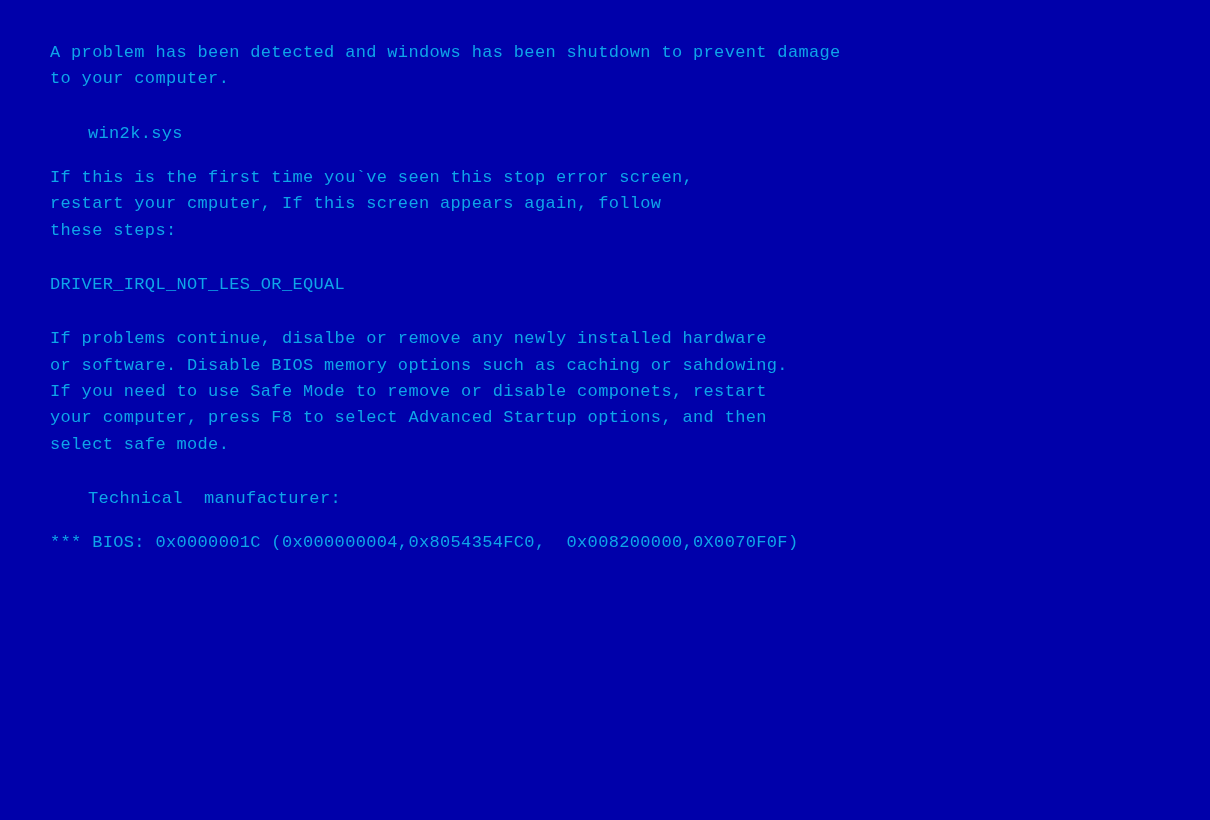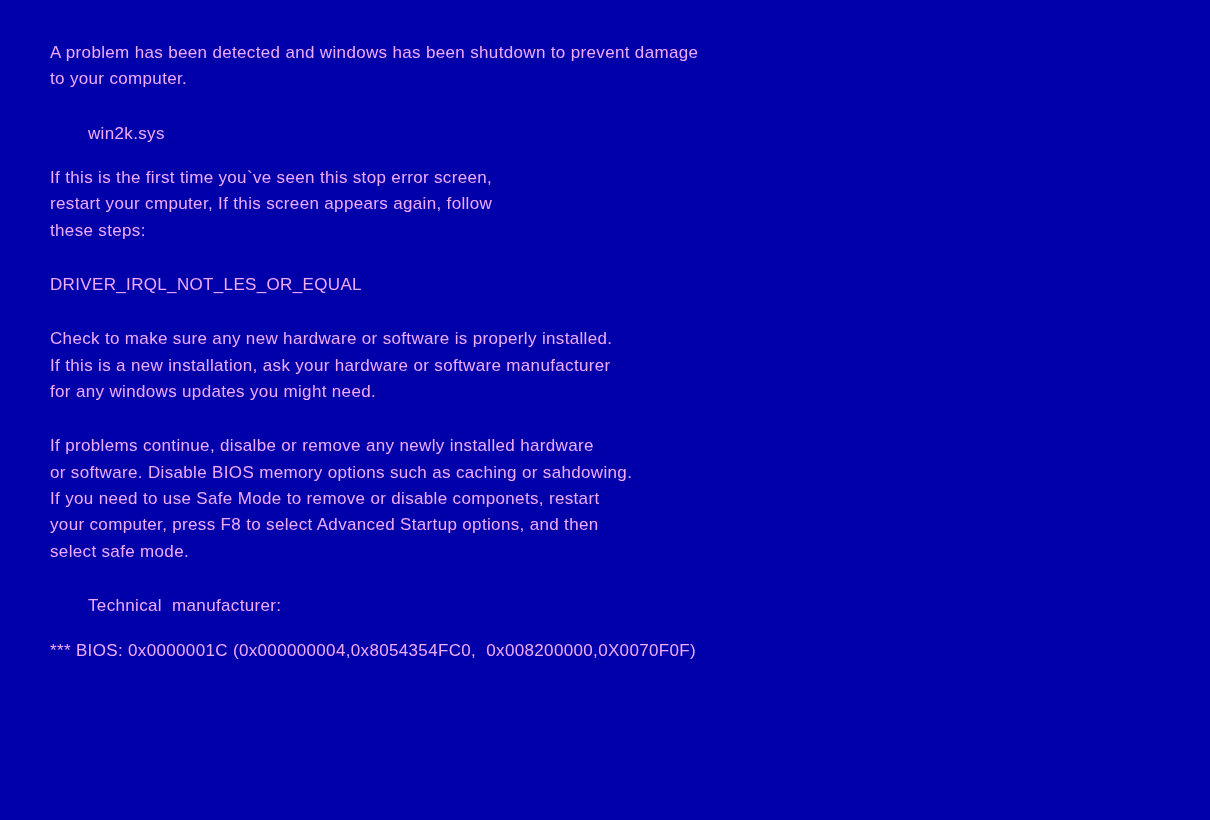--- a/index.html
+++ b/index.html
@@ -21,24 +21,24 @@
       width: 100%;
       height: 100%;
       background-color: #0000AA;
       padding: 40px 50px;
       display: flex;
       flex-direction: column;
       gap: 0;
     }
 
     .bsod-text {
-      font-family: Liberation Sans, sans-serif;
+      font-family: Liberation Mono, monospace;
       font-size: 17px;
       line-height: 1.55;
-      color: #f0abfc;
+      color: #0ea5e9;
       white-space: pre-wrap;
       letter-spacing: 0.02em;
     }
 
     .section {
       margin-bottom: 28px;
     }
 
     .section-sm {
       margin-bottom: 18px;
@@ -62,25 +62,20 @@
   <div class="section">
     <span class="bsod-text">If this is the first time you`ve seen this stop error screen,
 restart your cmputer, If this screen appears again, follow
 these steps:</span>
   </div>
 
   <div class="section">
     <span class="bsod-text">DRIVER_IRQL_NOT_LES_OR_EQUAL</span>
   </div>
 
-  <div class="section">
-    <span class="bsod-text">Check to make sure any new hardware or software is properly installed.
-If this is a new installation, ask your hardware or software manufacturer
-for any windows updates you might need.</span>
-  </div>
 
   <div class="section">
     <span class="bsod-text">If problems continue, disalbe or remove any newly installed hardware
 or software. Disable BIOS memory options such as caching or sahdowing.
 If you need to use Safe Mode to remove or disable componets, restart
 your computer, press F8 to select Advanced Startup options, and then
 select safe mode.</span>
   </div>
 
   <div class="section-sm">

